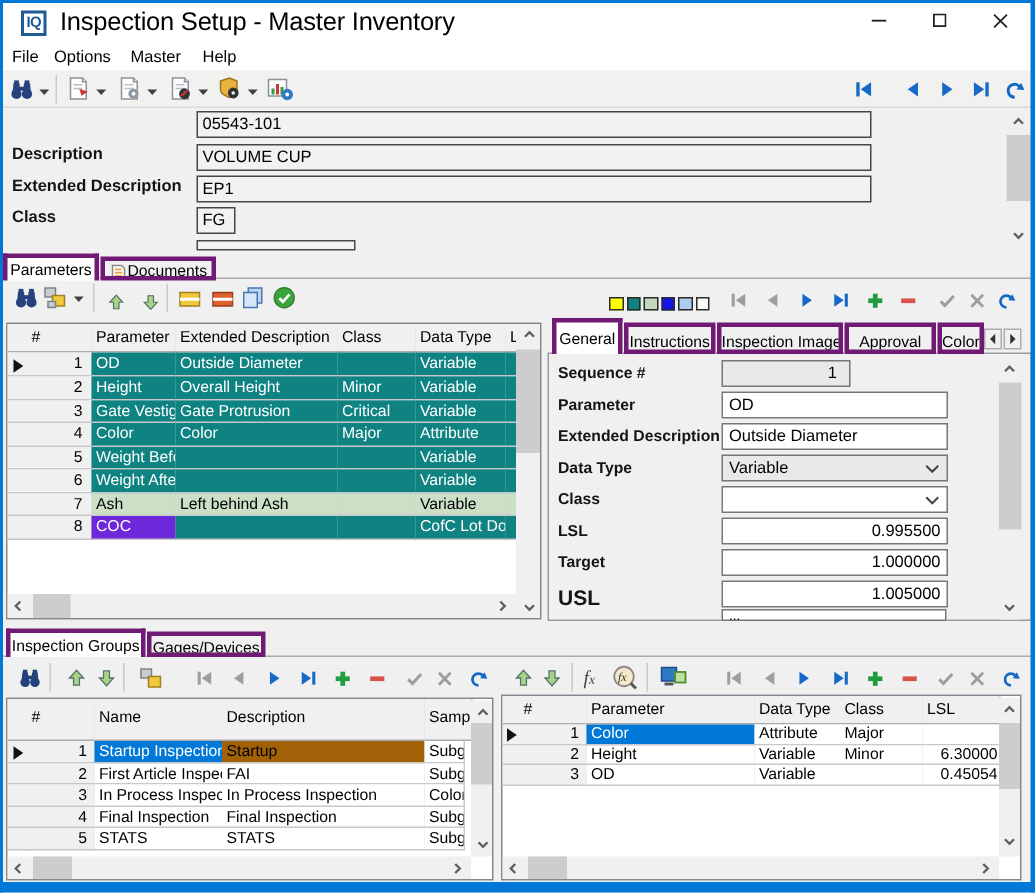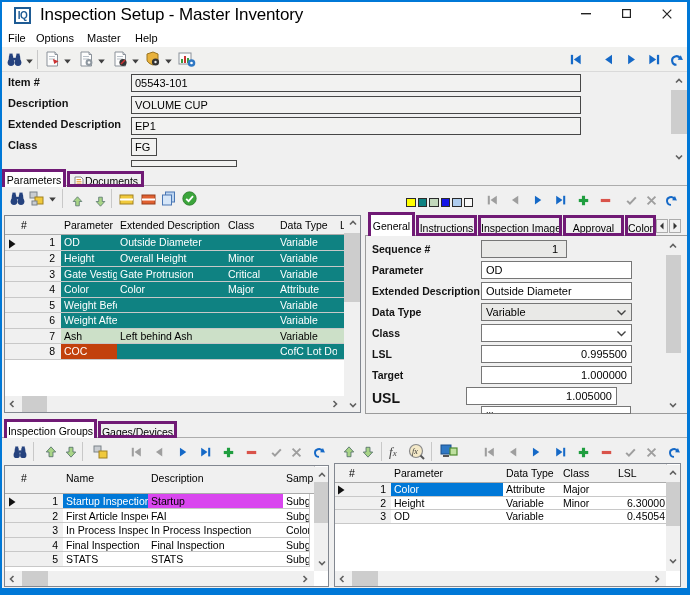--- a/index.html
+++ b/index.html
@@ -107,21 +107,20 @@
       <path d="M2.5 1 L10.5 6.5 L2.5 12 Z" fill="#1569C7"></path>
     </svg>
 <svg class="abs" style="left:648px;top:54px" width="12" height="12" viewBox="0 0 14 14">
       <rect x="10.4" y="1" width="2.6" height="11" fill="#1569C7"></rect>
       <path d="M1.5 1 L9.5 6.5 L1.5 12 Z" fill="#1569C7"></path>
     </svg>
 <svg class="abs" style="left:671px;top:54px" width="12" height="12" viewBox="0 0 14 14">
       <path d="M6.4 12.6 A 5.0 5.0 0 1 1 10.8 5.4" stroke="#1569C7" stroke-width="2.4" fill="none"></path>
       <path d="M7.8 6.6 L13.9 7.0 L11.4 1.4 Z" fill="#1569C7"></path>
     </svg>
-<div class="abs lbl" style="left:8px;top:76px;width:120px;height:14px;">Item #</div>
 <div class="abs lbl" style="left:8px;top:97px;width:120px;height:14px;">Description</div>
 <div class="abs lbl" style="left:8px;top:118px;width:120px;height:14px;">Extended Description</div>
 <div class="abs lbl" style="left:8px;top:139px;width:120px;height:14px;">Class</div>
 <div class="abs fld" style="left:131px;top:74px;width:450px;height:18px;">05543-101</div>
 <div class="abs fld" style="left:131px;top:95.5px;width:450px;height:18px;">VOLUME CUP</div>
 <div class="abs fld" style="left:131px;top:116.5px;width:450px;height:18px;">EP1</div>
 <div class="abs fld" style="left:131px;top:138px;width:26px;height:18px;">FG</div>
 <div class="abs " style="left:131px;top:160px;width:106px;height:7px;border:1px solid #474747;background:#F2F2F1"></div>
 <div class="abs sb" style="left:671px;top:74px;width:16px;height:92px;"></div>
 <svg class="abs" style="left:674px;top:76px" width="10" height="10" viewBox="0 0 10 10">
@@ -269,21 +268,21 @@
 <div class="abs cell" style="left:332px;top:97px;width:9px;height:16px;background:#0F8282;color:#FFF;line-height:15px"></div>
 <div class="abs " style="left:0px;top:113px;width:14px;height:15px;background:#F0F0F0;border-right:1px solid #C8C8C8;border-bottom:1px solid #C8C8C8"></div>
 <div class="abs cell" style="left:13px;top:113px;width:44px;height:15px;background:#F0F0F0;text-align:right;line-height:14px;padding-right:6px">7</div>
 <div class="abs cell" style="left:56px;top:113px;width:57px;height:15px;background:#CCE0C8;color:#000;line-height:14px">Ash</div>
 <div class="abs cell" style="left:112px;top:113px;width:109px;height:15px;background:#CCE0C8;color:#000;line-height:14px">Left behind Ash</div>
 <div class="abs cell" style="left:220px;top:113px;width:53px;height:15px;background:#CCE0C8;color:#000;line-height:14px"></div>
 <div class="abs cell" style="left:272px;top:113px;width:61px;height:15px;background:#CCE0C8;color:#000;line-height:14px">Variable</div>
 <div class="abs cell" style="left:332px;top:113px;width:9px;height:15px;background:#CCE0C8;color:#000;line-height:14px"></div>
 <div class="abs " style="left:0px;top:128px;width:14px;height:16px;background:#F0F0F0;border-right:1px solid #C8C8C8;border-bottom:1px solid #C8C8C8"></div>
 <div class="abs cell" style="left:13px;top:128px;width:44px;height:16px;background:#F0F0F0;text-align:right;line-height:15px;padding-right:6px">8</div>
-<div class="abs cell" style="left:56px;top:128px;width:57px;height:16px;background:#c2410c;color:#FFF;line-height:15px">COC</div>
+<div class="abs cell" style="left:56px;top:128px;width:57px;height:16px;background:#6d28d9;color:#FFF;line-height:15px">COC</div>
 <div class="abs cell" style="left:112px;top:128px;width:109px;height:16px;background:#0F8282;color:#FFF;line-height:15px"></div>
 <div class="abs cell" style="left:220px;top:128px;width:53px;height:16px;background:#0F8282;color:#FFF;line-height:15px"></div>
 <div class="abs cell" style="left:272px;top:128px;width:61px;height:16px;background:#0F8282;color:#FFF;line-height:15px">CofC Lot Doc</div>
 <div class="abs cell" style="left:332px;top:128px;width:9px;height:16px;background:#0F8282;color:#FFF;line-height:15px"></div>
 <svg class="abs" style="left:2px;top:23px" width="10" height="10" viewBox="0 0 10 10">
         <path d="M2 0.5 L8.5 5 L2 9.5 Z" fill="#111"></path>
       </svg>
 <div class="abs sb" style="left:339px;top:0px;width:17px;height:196px;"></div>
 <svg class="abs" style="left:343px;top:2px" width="10" height="10" viewBox="0 0 10 10">
         <path d="M2 6.5 L5 3.5 L8 6.5" stroke="#606060" stroke-width="1.6" fill="none"></path>
@@ -329,21 +328,21 @@
 <div class="abs wfld" style="left:481px;top:303px;width:151px;height:18px;background:#E9E9E7">Variable</div>
 <svg class="abs" style="left:616px;top:309px" width="11" height="8" viewBox="0 0 11 8">
       <path d="M1.5 1.5 L5.5 5.5 L9.5 1.5" stroke="#444" stroke-width="1.4" fill="none"></path>
     </svg>
 <div class="abs wfld" style="left:481px;top:324px;width:151px;height:18px;"></div>
 <svg class="abs" style="left:616px;top:330px" width="11" height="8" viewBox="0 0 11 8">
       <path d="M1.5 1.5 L5.5 5.5 L9.5 1.5" stroke="#444" stroke-width="1.4" fill="none"></path>
     </svg>
 <div class="abs wfld" style="left:481px;top:345px;width:151px;height:18px;text-align:right">0.995500</div>
 <div class="abs wfld" style="left:481px;top:366px;width:151px;height:18px;text-align:right">1.000000</div>
-<div class="abs wfld" style="left:466px;top:387px;width:151px;height:18px;text-align:right">1.005000</div>
+<div class="abs wfld" style="left:481px;top:387px;width:151px;height:18px;text-align:right">1.005000</div>
 <div class="abs " style="left:481px;top:406px;width:150px;height:8px;border:1px solid #767676;background:#FFF;font-size:9px;line-height:7px;padding:0 4px">...</div>
 <div class="abs lbl" style="left:393px;top:408px;width:34px;height:6px;font-size:9px;overflow:hidden;letter-spacing:1px">......</div>
 <div class="abs sb" style="left:666px;top:238px;width:15px;height:175px;"></div>
 <svg class="abs" style="left:668px;top:241px" width="10" height="10" viewBox="0 0 10 10">
       <path d="M2 6.5 L5 3.5 L8 6.5" stroke="#606060" stroke-width="1.6" fill="none"></path>
     </svg>
 <div class="abs thumb" style="left:666px;top:255px;width:15px;height:98px;"></div>
 <svg class="abs" style="left:668px;top:400px" width="10" height="10" viewBox="0 0 10 10">
       <path d="M2 3.5 L5 6.5 L8 3.5" stroke="#606060" stroke-width="1.6" fill="none"></path>
     </svg>
@@ -404,21 +403,21 @@
     </svg>
 <div class="abs" style="left:4px;top:465px;width:325px;height:122px;background:#FFF;border:1px solid #828790;overflow:hidden">
 <div class="abs hcell" style="left:0px;top:0px;width:14px;height:28px;line-height:25px"></div>
 <div class="abs hcell" style="left:13px;top:0px;width:46px;height:28px;line-height:25px">#</div>
 <div class="abs hcell" style="left:58px;top:0px;width:86px;height:28px;line-height:25px">Name</div>
 <div class="abs hcell" style="left:143px;top:0px;width:136px;height:28px;line-height:25px">Description</div>
 <div class="abs hcell" style="left:278px;top:0px;width:32px;height:28px;line-height:25px">Samp</div>
 <div class="abs " style="left:0px;top:28px;width:14px;height:15px;background:#F0F0F0;border-right:1px solid #C8C8C8;border-bottom:1px solid #C8C8C8"></div>
 <div class="abs cell" style="left:13px;top:28px;width:46px;height:15px;background:#F0F0F0;text-align:right;line-height:14px;padding-right:5px">1</div>
 <div class="abs cell" style="left:58px;top:28px;width:86px;height:15px;background:#0078D7;color:#FFF;line-height:14px">Startup Inspection</div>
-<div class="abs cell" style="left:143px;top:28px;width:136px;height:15px;background:#d946ef;line-height:14px">Startup</div>
+<div class="abs cell" style="left:143px;top:28px;width:136px;height:15px;background:#a16207;line-height:14px">Startup</div>
 <div class="abs cell" style="left:278px;top:28px;width:27px;height:15px;background:#FFF;line-height:15px">Subg</div>
 <div class="abs " style="left:0px;top:43px;width:14px;height:14px;background:#F0F0F0;border-right:1px solid #C8C8C8;border-bottom:1px solid #C8C8C8"></div>
 <div class="abs cell" style="left:13px;top:43px;width:46px;height:14px;background:#F0F0F0;text-align:right;line-height:14px;padding-right:5px">2</div>
 <div class="abs cell" style="left:58px;top:43px;width:86px;height:14px;background:#FFF;line-height:14px">First Article Inspection</div>
 <div class="abs cell" style="left:143px;top:43px;width:136px;height:14px;background:#FFF;line-height:14px">FAI</div>
 <div class="abs cell" style="left:278px;top:43px;width:27px;height:14px;background:#FFF;line-height:15px">Subg</div>
 <div class="abs " style="left:0px;top:57px;width:14px;height:15px;background:#F0F0F0;border-right:1px solid #C8C8C8;border-bottom:1px solid #C8C8C8"></div>
 <div class="abs cell" style="left:13px;top:57px;width:46px;height:15px;background:#F0F0F0;text-align:right;line-height:14px;padding-right:5px">3</div>
 <div class="abs cell" style="left:58px;top:57px;width:86px;height:15px;background:#FFF;line-height:14px">In Process Inspection</div>
 <div class="abs cell" style="left:143px;top:57px;width:136px;height:15px;background:#FFF;line-height:14px">In Process Inspection</div>

